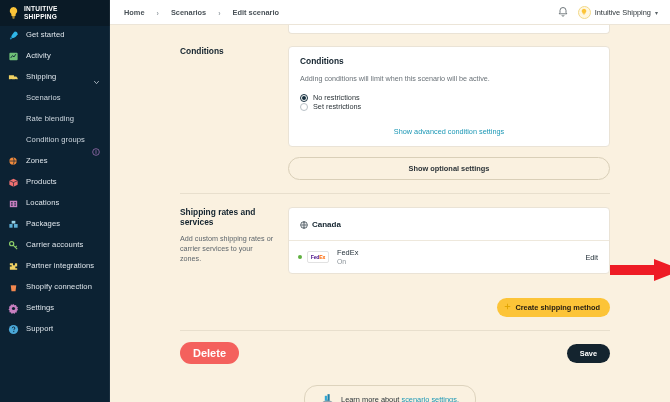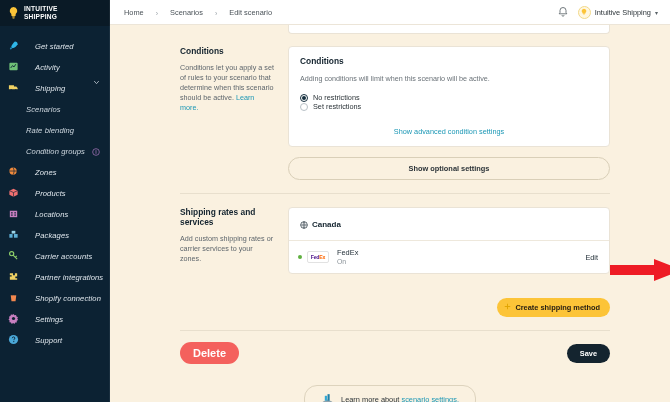--- a/index.html
+++ b/index.html
@@ -28,23 +28,23 @@
   .logo-mark {
     width: 13px; height: 13px; flex: 0 0 13px;
     display: flex; align-items: center; justify-content: center;
   }
   .logo-text {
     color: #ffffff; font-size: 6.6px; font-weight: bold;
     line-height: 7.2px; letter-spacing: .2px;
   }
   .nav { padding-top: 4px; }
   .nav-item {
-    display: flex; align-items: flex-end;
-    height: 21px; padding-left: 8px; gap: 16px;
-    cursor: pointer; position: relative; font-style: italic;
+    display: flex; align-items: flex-start;
+    height: 21px; padding-left: 8px; gap: 7px;
+    cursor: pointer; position: relative;
   }
   .nav-item .ico {
     width: 11px; height: 11px; flex: 0 0 11px;
     display: flex; align-items: center; justify-content: center;
   }
   .nav-item .lbl {
     color: #dfe6ec; font-size: 7.6px; letter-spacing: .1px; white-space: nowrap;
   }
   .nav-item.sub { padding-left: 26px; }
   .nav-item.sub .lbl { color: #cfd8e0; }
@@ -69,21 +69,21 @@
     display: flex; flex-direction: column;
     position: relative;
   }
   .topbar {
     height: 25px; background: #ffffff;
     display: flex; align-items: center;
     padding: 0 12px 0 14px;
     border-bottom: 1px solid #ece5d8;
     flex: 0 0 25px;
   }
-  .crumbs { display: flex; align-items: flex-end; gap: 12px; font-size: 7.4px; color: #4a5258; }
+  .crumbs { display: flex; align-items: flex-end; gap: 12px; font-size: 7.4px; color: #4a5258; font-weight: bold; }
   .crumbs .sep { color: #9aa2a8; font-size: 7px; }
   .crumbs a { color: #4a5258; text-decoration: none; }
   .top-right { margin-left: auto; display: flex; align-items: center; gap: 9px; }
   .bell { width: 12px; height: 12px; display: flex; align-items: center; justify-content: center; }
   .acct { display: flex; align-items: center; gap: 4px; }
   .acct-avatar {
     width: 13px; height: 13px; border-radius: 50%;
     background: #fff7e0; border: 1px solid #f2d98a;
     display: flex; align-items: center; justify-content: center;
   }
@@ -414,24 +414,20 @@
       </div>
     </header>
 
     <div class="scrollarea">
 
       <div class="card card-partial"></div>
 
       <div class="section" style="margin-top:12px;">
         <div class="sec-left">
           <div class="sec-title">Conditions</div>
-          <div class="sec-desc">
-            <span>Conditions let you apply a set of rules to your scenario that determine when this scenario should be active.</span>
-            <a href="#" class="link">Learn more.</a>
-          </div>
         </div>
         <div class="sec-right">
           <div class="card">
             <div class="card-body">
               <div class="card-h">Conditions</div>
               <div class="card-sub">Adding conditions will limit when this scenario will be active.</div>
               <div class="radio-row">
                 <label class="radio-opt first">
                   <span class="radio on"></span>
                   <span class="radio-lbl">No restrictions</span>

